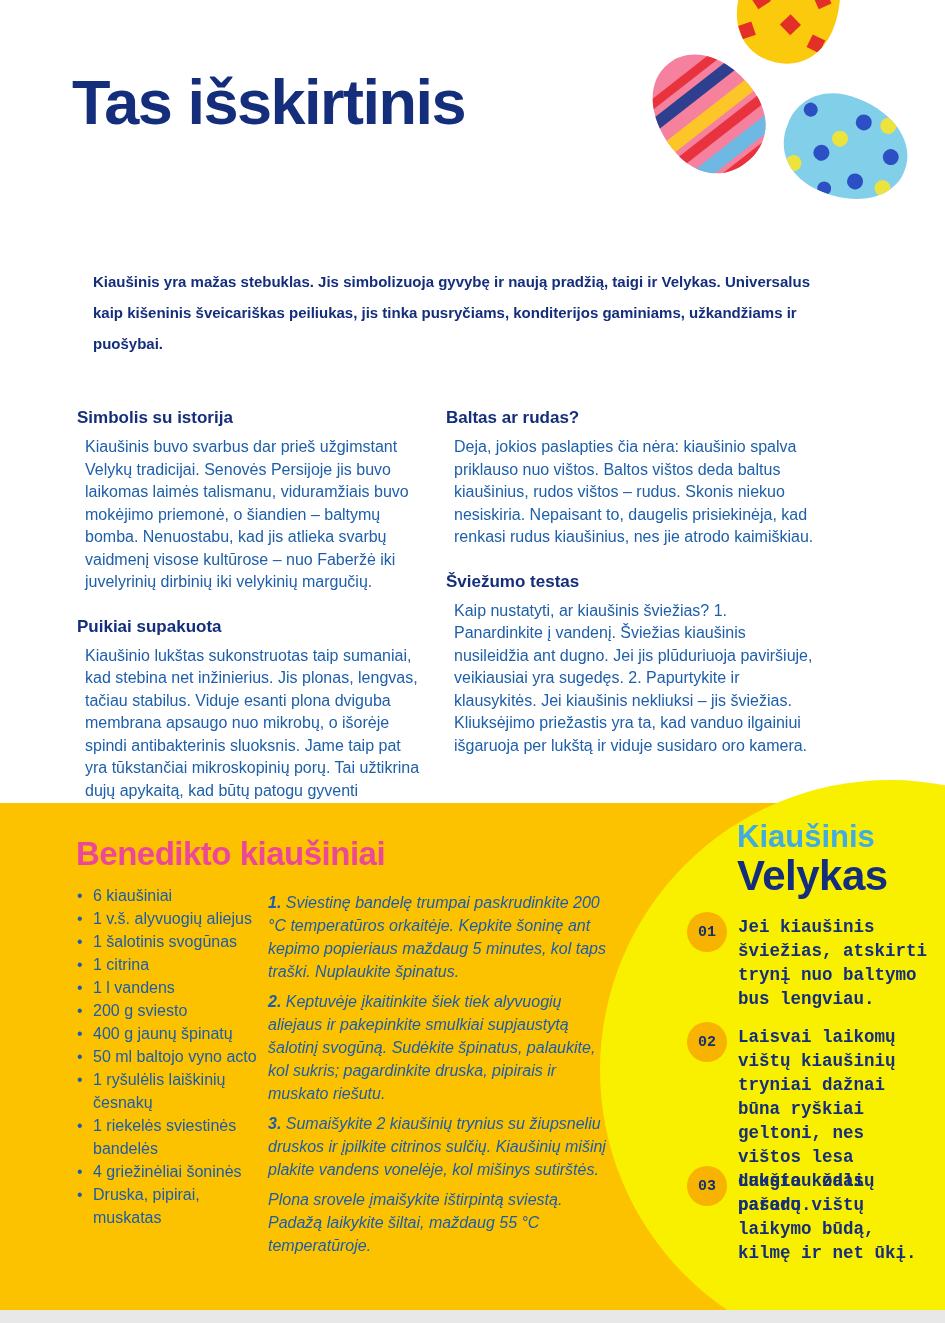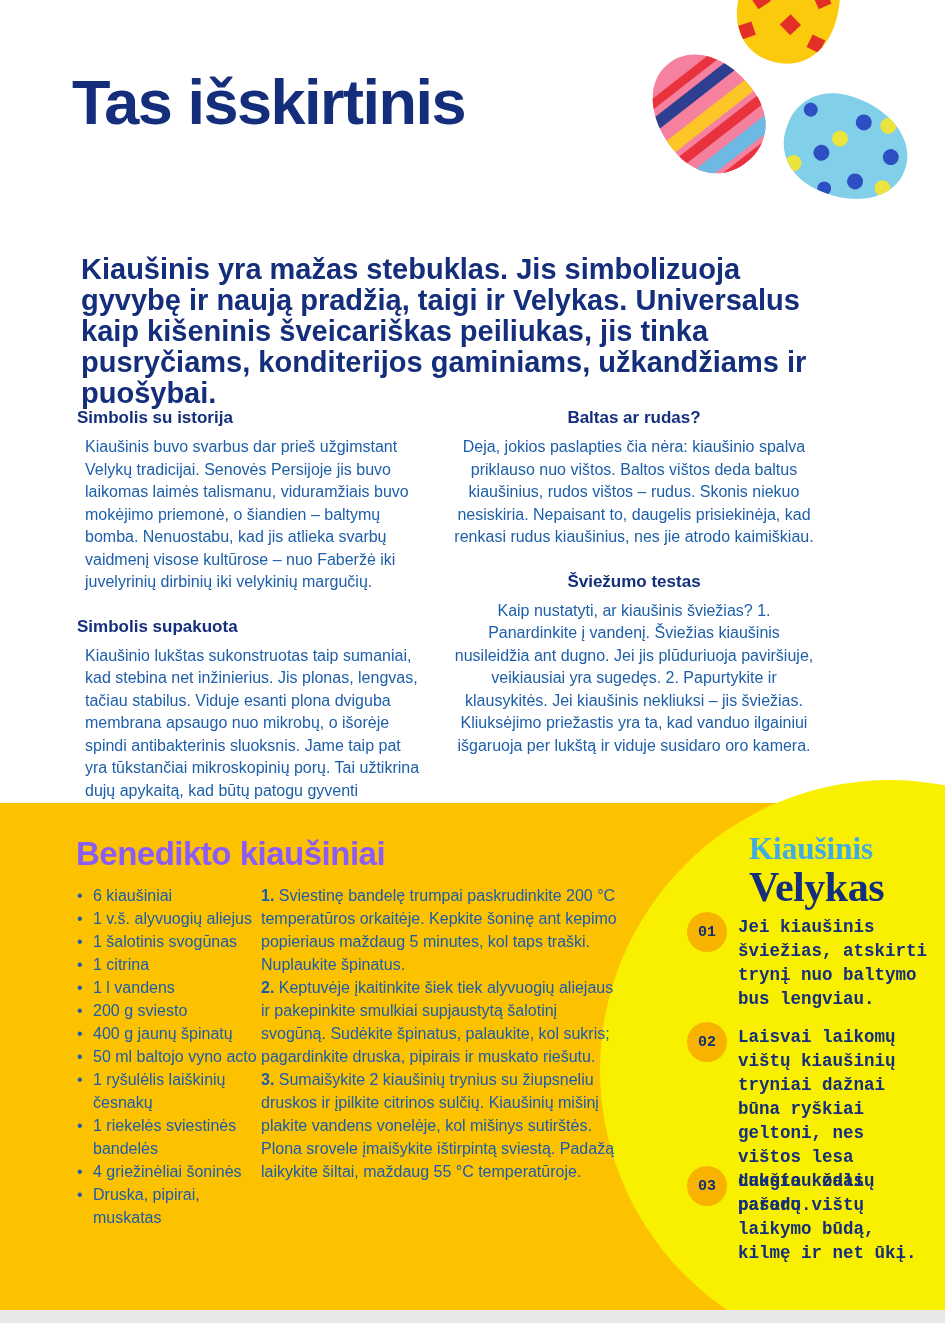--- a/index.html
+++ b/index.html
@@ -6,48 +6,48 @@
   .page{
     position:relative;width:945px;height:1310px;background:#ffffff;
     overflow:hidden;font-family:"Liberation Sans",sans-serif;
     margin:0 auto;
   }
   
   .title{position:absolute;left:72px;top:62px;margin:0;font-weight:800;
     font-size:63px;line-height:81px;letter-spacing:-1.5px;}
   .title .t1{display:block;color:#142e7c;}
   .title .t2{display:block;color:#41ace2;}
-  .intro{position:absolute;left:77px;top:250px;width:745px;margin:4px;
-    color:#142e7c;font-weight:bold;font-size:29px;line-height:31px;}
+  .intro{position:absolute;left:77px;top:250px;width:745px;margin:16px;
+    color:#142e7c;font-weight:bold;font-size:15px;line-height:31px;}
   .eggs{position:absolute;left:585px;top:0;z-index:0;}
   
   .col{position:absolute;top:407px;}
   .col-left{left:77px;width:352px;}
-  .col-right{left:446px;width:376px;text-align:center;}
+  .col-right{left:446px;width:376px;}
   .section{margin:0 0 22px 0;}
   .section h3{margin:0 0 3px 0;color:#142e7c;font-size:17px;line-height:21px;}
   .section p{margin:8px;color:#1e5faa;font-size:16px;line-height:22.5px;}
   
   .gold-band{position:absolute;left:0;top:803px;width:945px;height:520px;
     background:#fcc200;z-index:1;}
   .fact-circle{position:absolute;left:600px;top:780px;width:580px;height:580px;
     border-radius:50%;background:#f9f000;z-index:2;}
   
   .recipe-title{position:absolute;left:76px;top:836px;margin:0;z-index:3;
-    color:#8b5cf6;font-size:33px;line-height:36px;font-weight:800;letter-spacing:-0.5px;}
+    color:#ec4899;font-size:33px;line-height:36px;font-weight:800;letter-spacing:-0.5px;}
   .ingredients{position:absolute;left:77px;top:884px;width:190px;margin:0;padding:0;
     list-style:none;z-index:3;color:#1d5caa;font-size:16px;line-height:23px;}
   .ingredients li{display:flex;margin:0;}
   .ingredients .bullet{width:16px;flex:0 0 16px;}
   .steps{position:absolute;left:261px;top:884px;width:360px;z-index:3;
     color:#1d5caa;font-size:16px;line-height:23px;}
-  .steps p{margin:0;}
+  .steps p{margin:7px;font-style:italic;}
   .steps b{color:#1d5caa;}
   
-  .facts-title{position:absolute;left:737px;top:820px;z-index:3;margin:12px;font-family:Liberation Serif, serif;}
+  .facts-title{position:absolute;left:737px;top:820px;z-index:3;margin:0;}
   .facts-title .f1{display:block;color:#41ace2;font-weight:800;font-size:31px;line-height:33px;}
   .facts-title .f2{display:block;color:#142e7c;font-weight:800;font-size:42px;line-height:45px;letter-spacing:-0.5px;}
   .fact{position:absolute;left:687px;width:252px;display:flex;gap:11px;z-index:3;font-family:Liberation Mono, monospace;}
   .fact-1{top:912px;}
   .fact-2{top:1022px;}
   .fact-3{top:1166px;}
   .badge{flex:0 0 40px;width:40px;height:40px;border-radius:50%;background:#f8b200;
     color:#14316f;font-weight:bold;font-size:15px;display:flex;align-items:center;
     justify-content:center;}
   .fact-text{margin:3px 0 0 0;width:198px;color:#142e7c;font-weight:bold;
@@ -112,21 +112,21 @@
   </h1>
 
   <p class="intro">Kiaušinis yra mažas stebuklas. Jis simbolizuoja gyvybę ir naują pradžią, taigi ir Velykas. Universalus kaip kišeninis šveicariškas peiliukas, jis tinka pusryčiams, konditerijos gaminiams, užkandžiams ir puošybai.</p>
 
   <div class="col col-left">
     <div class="section">
       <h3>Simbolis su istorija</h3>
       <p>Kiaušinis buvo svarbus dar prieš užgimstant Velykų tradicijai. Senovės Persijoje jis buvo laikomas laimės talismanu, viduramžiais buvo mokėjimo priemonė, o šiandien – baltymų bomba. Nenuostabu, kad jis atlieka svarbų vaidmenį visose kultūrose – nuo Faberžė iki juvelyrinių dirbinių iki velykinių margučių.</p>
     </div>
     <div class="section">
-      <h3>Simbolis supakuota</h3>
+      <h3>Puikiai supakuota</h3>
       <p>Kiaušinio lukštas sukonstruotas taip sumaniai, kad stebina net inžinierius. Jis plonas, lengvas, tačiau stabilus. Viduje esanti plona dviguba membrana apsaugo nuo mikrobų, o išorėje spindi antibakterinis sluoksnis. Jame taip pat yra tūkstančiai mikroskopinių porų. Tai užtikrina dujų apykaitą, kad būtų patogu gyventi viščiukui.</p>
     </div>
   </div>
   <div class="col col-right">
     <div class="section">
       <h3>Baltas ar rudas?</h3>
       <p>Deja, jokios paslapties čia nėra: kiaušinio spalva priklauso nuo vištos. Baltos vištos deda baltus kiaušinius, rudos vištos – rudus. Skonis niekuo nesiskiria. Nepaisant to, daugelis prisiekinėja, kad renkasi rudus kiaušinius, nes jie atrodo kaimiškiau.</p>
     </div>
     <div class="section">
       <h3>Šviežumo testas</h3>

